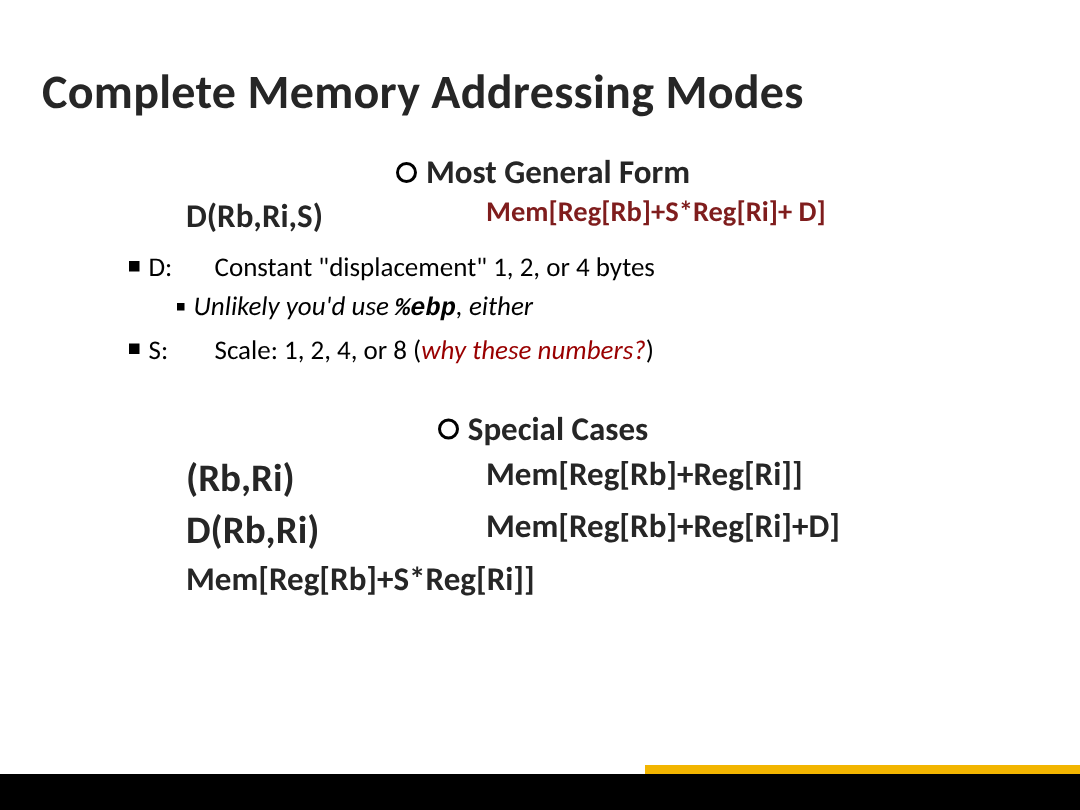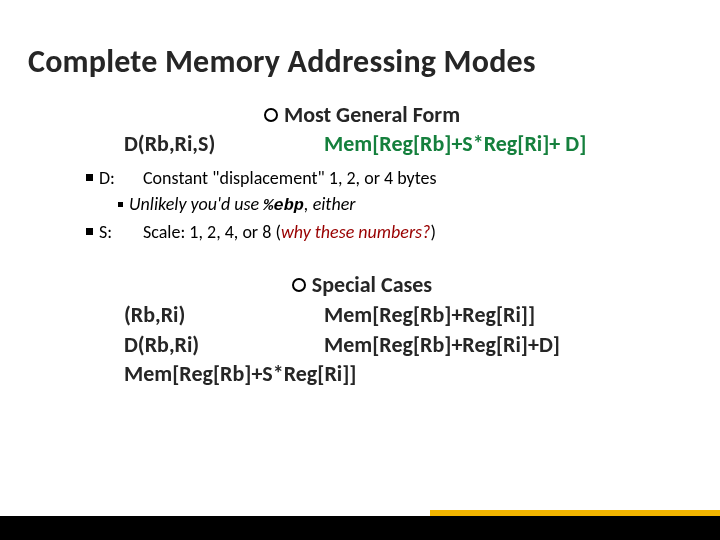--- a/index.html
+++ b/index.html
@@ -70,23 +70,23 @@
     margin-left: 96px;
     margin-bottom: 8px;
   }
   .formula-left {
     flex: 0 0 200px;
     font-size: 22px;
     font-weight: 700;
     color: #262626;
   }
   .formula-right {
-    font-size: 22px;
+    font-size: 19px;
     font-weight: 700;
-    color: #15803d;
+    color: #7f1d1d;
     white-space: nowrap;
   }
   .defs {
     margin-left: 58px;
     margin-top: 6px;
   }
   .def-row {
     font-size: 18px;
     line-height: 1.45;
   }
@@ -105,21 +105,21 @@
   .cases {
     margin-top: 26px;
   }
   .case-row {
     display: flex;
     margin-left: 96px;
     line-height: 1.35;
   }
   .case-left {
     flex: 0 0 200px;
-    font-size: 22px;
+    font-size: 26px;
     font-weight: 700;
     color: #262626;
   }
   .case-right {
     font-size: 22px;
     font-weight: 700;
     color: #262626;
     white-space: nowrap;
   }
   .footer {

